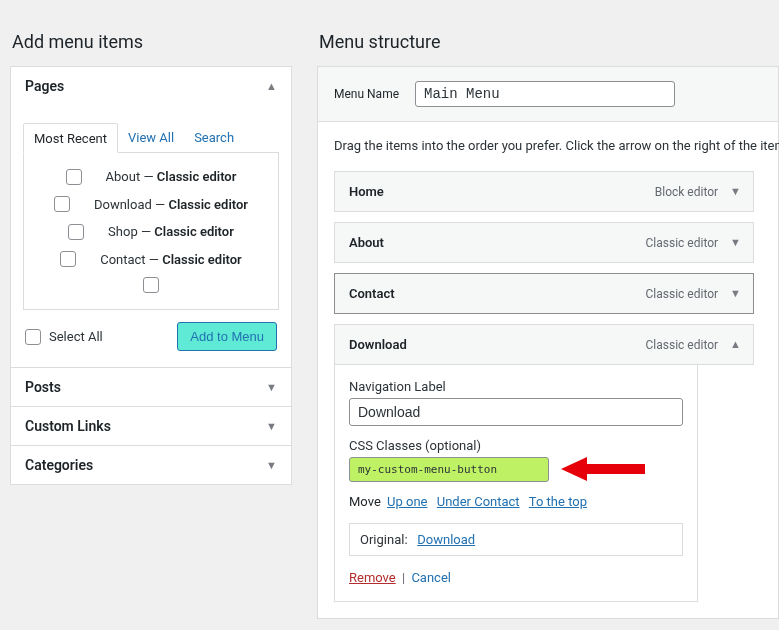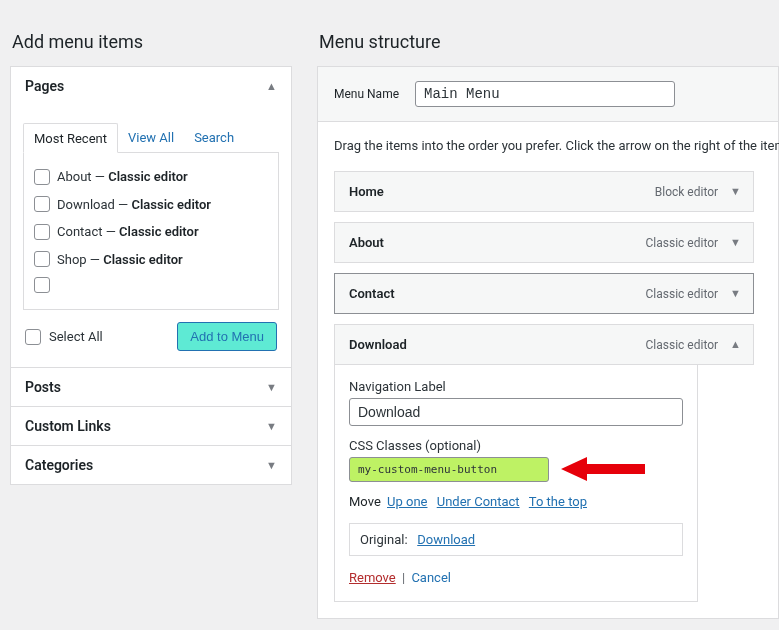--- a/index.html
+++ b/index.html
@@ -31,21 +31,21 @@
   .tabs { display: flex; border-bottom: 1px solid #dcdcde; margin-top: 6px; gap: 0; }
   .tab {
     padding: 7px 10px 6px 10px; font-size: 13px; color: #2271b1; cursor: pointer;
     position: relative; top: 1px; margin-top: 11px;
   }
   .tab.active {
     color: #1d2327; border: 1px solid #dcdcde; border-bottom: 1px solid #fff;
     background: #fff; border-radius: 2px 2px 0 0;
   }
   .page-list { border: 1px solid #dcdcde; border-top: none; padding: 10px 10px 12px 10px; }
-  .page-item { display: flex; align-items: center; gap: 7px; padding: 4px 0; line-height: 1.5; }
+  .page-item { display: flex; align-items: center; gap: 24px; padding: 4px 0; line-height: 1.5; justify-content: center; }
   .chk {
     width: 16px; height: 16px; border: 1px solid #8c8f94; border-radius: 3px;
     background: #fff; display: inline-block; flex-shrink: 0; cursor: pointer;
   }
   .page-label { color: #2c3338; font-size: 13px; }
   .page-label .suffix { font-weight: 600; color: #1d2327; }
   .page-label .suffix::before { content: "— "; font-weight: 400; color: #2c3338; }
   .acc-actions { display: flex; justify-content: space-between; align-items: center; padding: 12px 2px 4px 2px; }
   .select-all { display: flex; align-items: center; gap: 8px; font-size: 13px; color: #2c3338; }
   .btn {
@@ -127,25 +127,25 @@
             <div class="page-item">
               <span class="chk"></span>
               <span class="page-label"><span>About</span> <span class="suffix">Classic editor</span></span>
             </div>
             <div class="page-item">
               <span class="chk"></span>
               <span class="page-label"><span>Download</span> <span class="suffix">Classic editor</span></span>
             </div>
             <div class="page-item">
               <span class="chk"></span>
+              <span class="page-label"><span>Shop</span> <span class="suffix">Classic editor</span></span>
+            </div>
+            <div class="page-item">
+              <span class="chk"></span>
               <span class="page-label"><span>Contact</span> <span class="suffix">Classic editor</span></span>
-            </div>
-            <div class="page-item">
-              <span class="chk"></span>
-              <span class="page-label"><span>Shop</span> <span class="suffix">Classic editor</span></span>
             </div>
             <div class="page-item">
               <span class="chk"></span>
             </div>
           </div>
           <div class="acc-actions">
             <label class="select-all">
               <span class="chk"></span>
               <span>Select All</span>
             </label>

